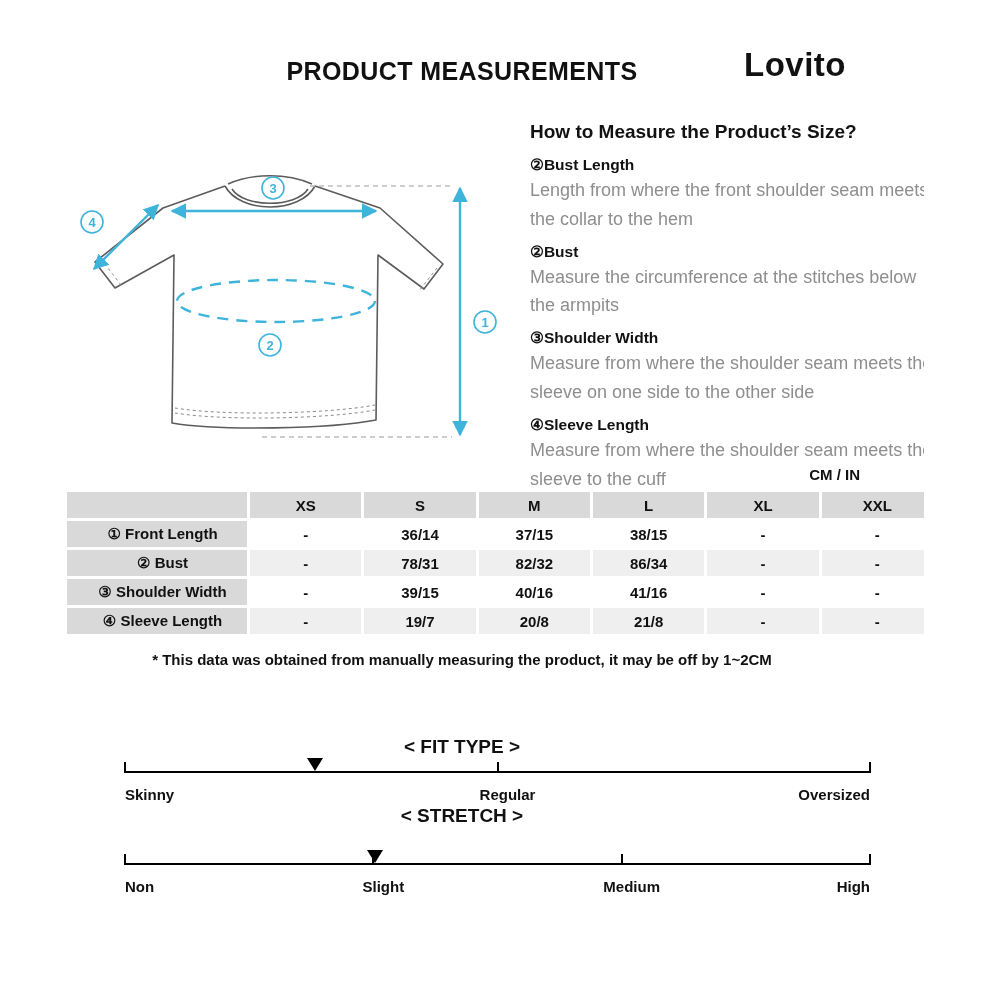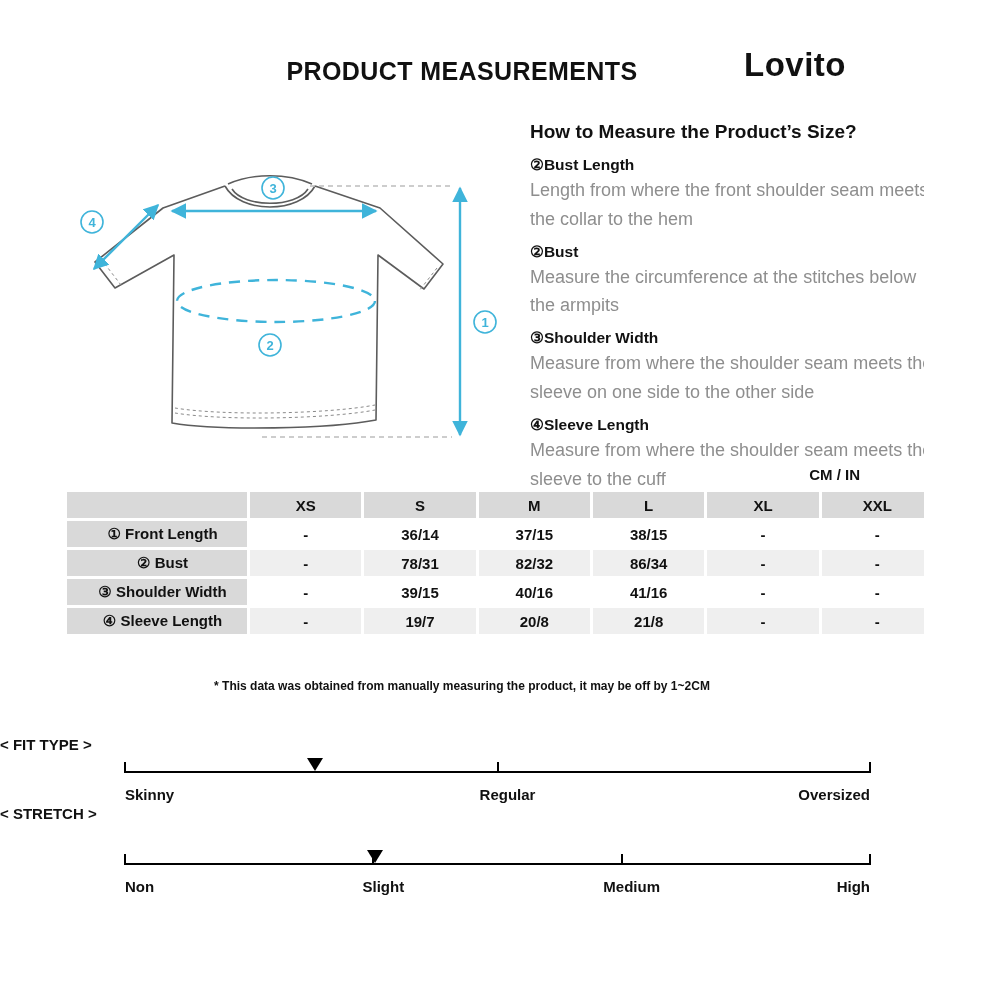--- a/index.html
+++ b/index.html
@@ -24,22 +24,22 @@
     position:absolute;left:64px;top:489px;width:872px;
     border-collapse:separate;border-spacing:3px;table-layout:fixed;
   }
   .size-table th,.size-table td{
     height:26px;font-size:15px;font-weight:700;text-align:center;vertical-align:middle;padding:0;
   }
   .size-table thead th{background:#d9d9d9;}
   .size-table td.rowlabel{background:#d9d9d9;text-align:center;padding-left:11px;}
   .size-table tr.odd td.val{background:#ffffff;}
   .size-table tr.even td.val{background:#efefef;}
-  .footnote{position:absolute;top:679px;left:0;width:100%;text-align:center;font-size:12px;font-weight:700;}
-  .slider-title{position:absolute;left:0;width:100%;font-size:15px;font-weight:800;}
+  .footnote{position:absolute;top:651px;left:0;width:100%;text-align:center;font-size:15px;font-weight:700;}
+  .slider-title{position:absolute;left:0;width:100%;text-align:center;font-size:19px;font-weight:800;}
   #fit-title{top:736px;}
   #stretch-title{top:805px;}
   .trackwrap{position:absolute;left:125px;width:745px;height:50px;}
   #fit-track{top:759px;}
   #stretch-track{top:851px;}
   .track{position:absolute;top:12px;left:0;right:0;height:2px;background:#000;}
   .tick{position:absolute;top:3px;width:2px;height:11px;background:#000;margin-left:-1px;}
   .marker{
     position:absolute;top:-1px;width:0;height:0;transform:translateX(-50%);
     border-left:8px solid transparent;border-right:8px solid transparent;border-top:13px solid #000;

